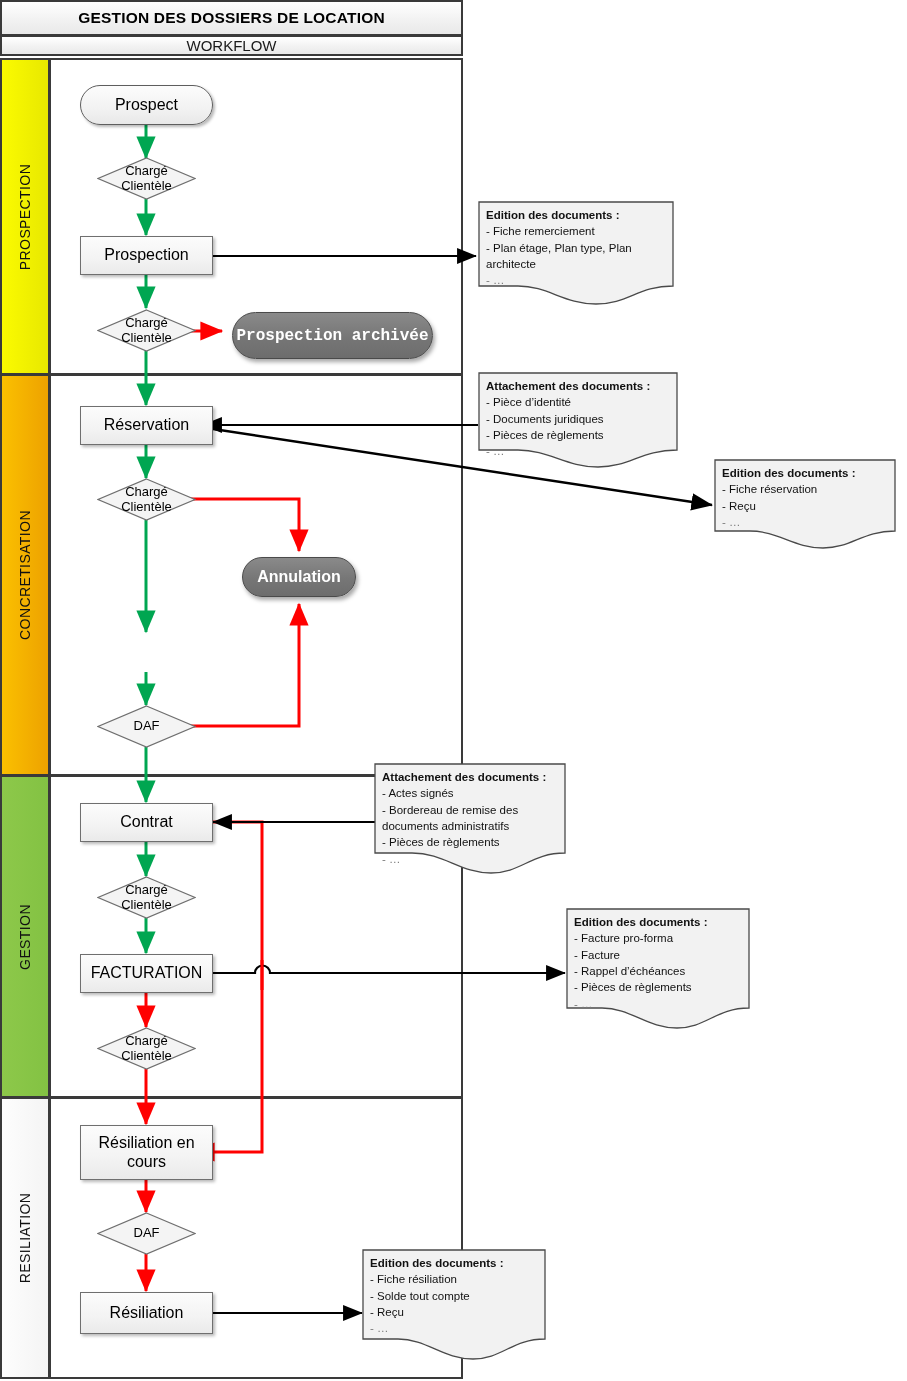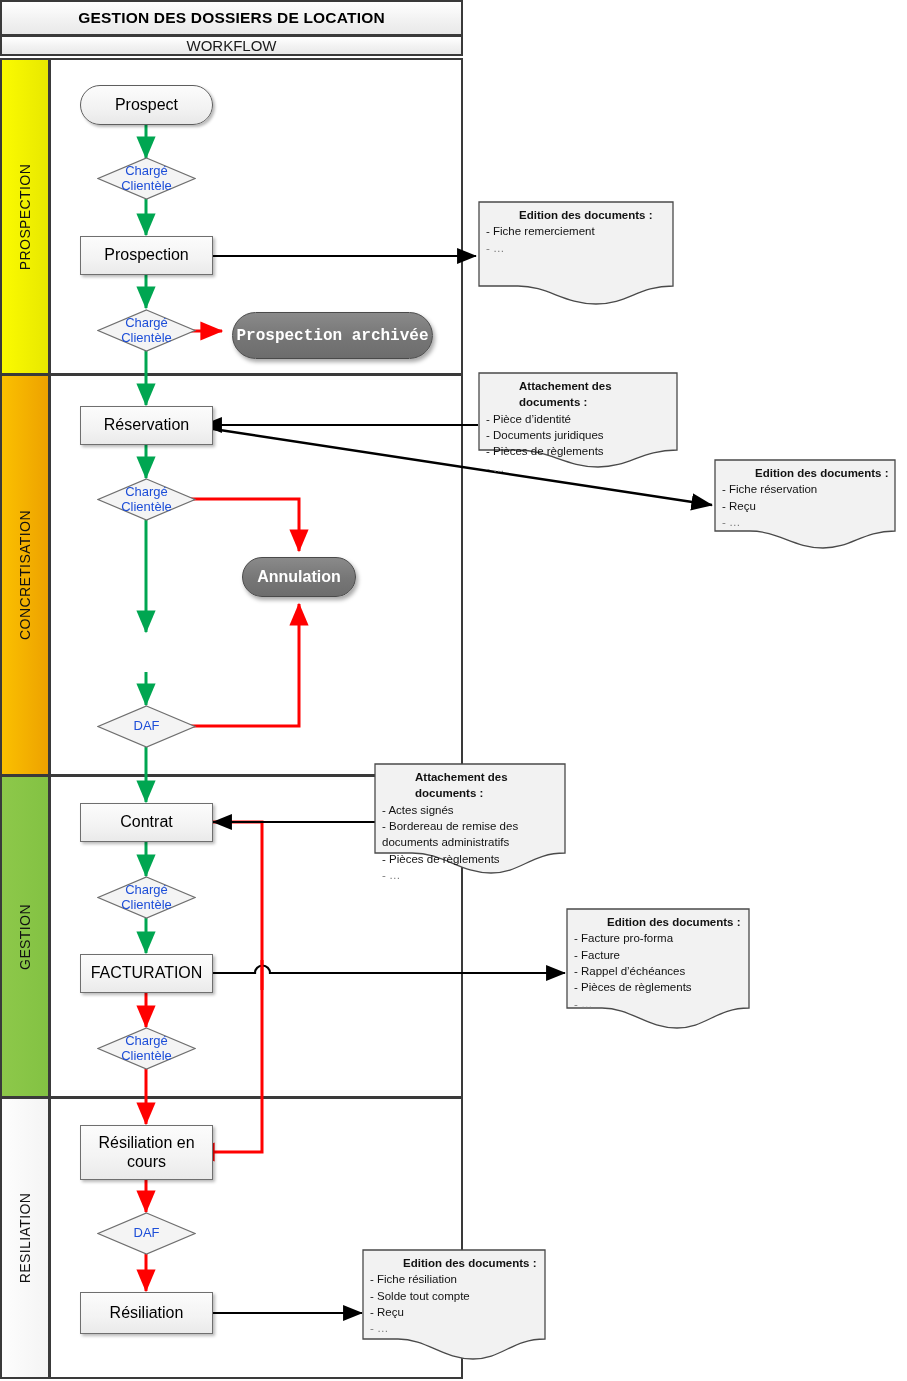--- a/index.html
+++ b/index.html
@@ -111,21 +111,21 @@
   .diamond-shape {
     position: absolute;
     left: 0; top: 0;
     width: 100%; height: 100%;
   }
   .diamond-text {
     position: relative;
     z-index: 2;
     font-size: 13px;
     line-height: 1.15;
-    color: #1d4ed8;
+    color: #000000;
   }
 
   
   .note {
     position: absolute;
     z-index: 25;
   }
   .note svg {
     position: absolute;
     left: 0; top: 0;
@@ -136,21 +136,20 @@
     left: 8px;
     top: 6px;
     right: 6px;
     font-size: 11.5px;
     line-height: 1.42;
     color: #111;
     z-index: 2;
   }
   .note-text .nt-title {
     font-weight: bold;
-    margin-left: 33px;
   }
   .note-text .nt-dim {
     color: #7a7a7a;
   }
 
   
   .conn-layer {
     position: absolute;
     left: 0; top: 0;
     width: 907px; height: 1381px;
@@ -263,20 +262,21 @@
     <path d="M213,1313 L362,1313" stroke="#000000" stroke-width="2.2" fill="none" marker-end="url(#ak)"></path>
   </svg>
 
   <div class="note" style="left:478px; top:201px; width:196px; height:104px;">
     <svg width="196" height="104" viewBox="0 0 196 104">
       <path d="M1,1 L195,1 L195,85 C160,85 150,103 118,103 C86,103 70,85 40,85 L1,85 Z" fill="#f2f2f2" stroke="#4a4a4a" stroke-width="1.3"></path>
     </svg>
     <div class="note-text">
       <div class="nt-title">Edition des documents :</div>
       <div>- Fiche remerciement</div>
+      <div>- Plan étage, Plan type, Plan architecte</div>
       <div class="nt-dim">- …</div>
     </div>
   </div>
 
   <div class="note" style="left:478px; top:372px; width:200px; height:96px;">
     <svg width="200" height="96" viewBox="0 0 200 96">
       <path d="M1,1 L199,1 L199,78 C163,78 152,95 120,95 C88,95 71,78 40,78 L1,78 Z" fill="#f2f2f2" stroke="#4a4a4a" stroke-width="1.3"></path>
     </svg>
     <div class="note-text">
       <div class="nt-title">Attachement des documents :</div>

